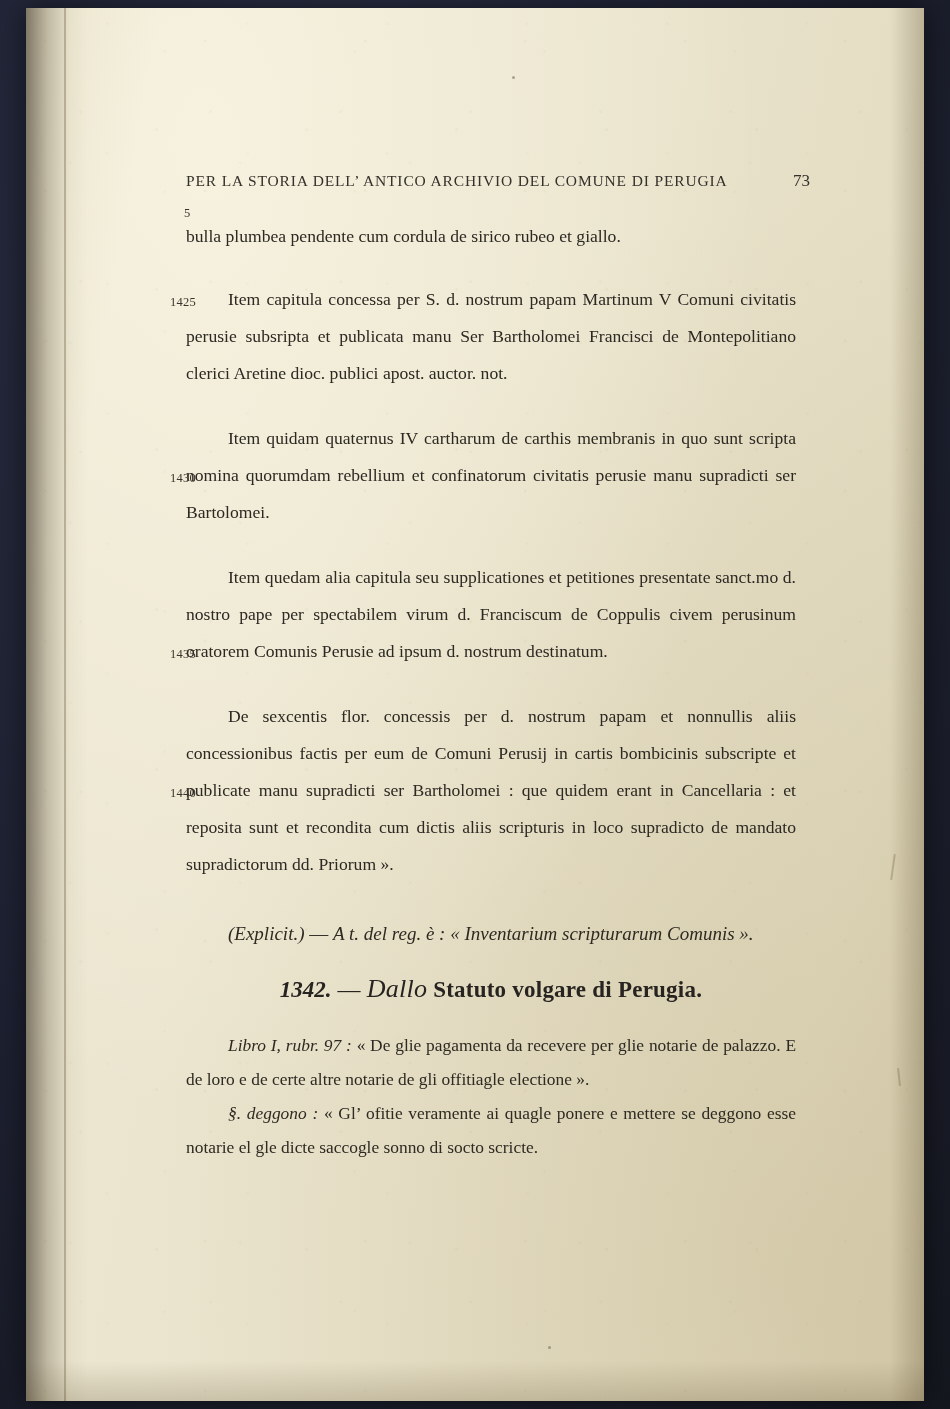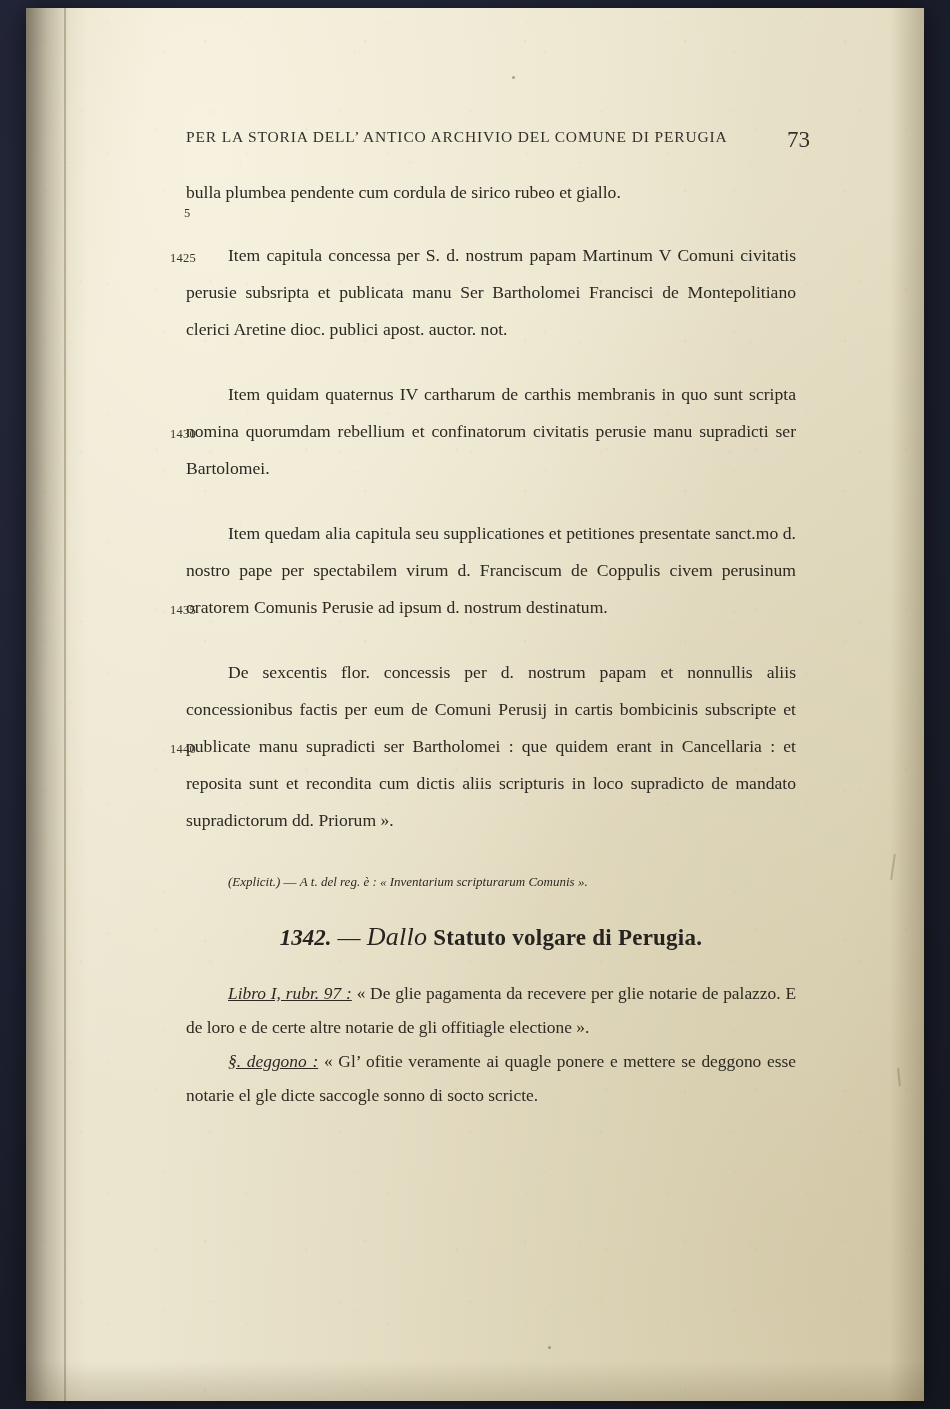--- a/index.html
+++ b/index.html
@@ -84,28 +84,29 @@
     color: #2e2a22;
   }
   .running-head {
     font-variant: small-caps;
     letter-spacing: .055em;
     font-size: 15.5px;
     color: #34302a;
     white-space: nowrap;
     position: relative;
     padding-bottom: 2px;
+    margin-top: 44px;
   }
   .running-head .pageno {
     position: absolute;
     right: -14px;
     top: -1px;
     font-variant: normal;
     letter-spacing: 0;
-    font-size: 23px;
+    font-size: 17px;
   }
 
   .para {
     font-size: 17.6px;
     line-height: 37px;
     text-align: justify;
     text-justify: inter-word;
     color: #2c2822;
     position: relative;
   }
@@ -116,23 +117,23 @@
   .lineno {
     position: absolute;
     left: -58px;
     font-size: 12.5px;
     color: #3a352c;
     letter-spacing: .02em;
   }
   .lineno.narrow { left: -44px; }
 
   .explicit {
-    font-size: 13px;
+    font-size: 19px;
     line-height: 33px;
-    margin-top: 26px;
+    margin-top: 34px;
     text-indent: 42px;
   }
   .explicit i, .explicit em { font-style: italic; }
 
   h2.doc-title {
     font-weight: normal;
     font-size: 25px;
     letter-spacing: .045em;
     text-align: center;
     margin: 34px 0 0 0;
@@ -159,21 +160,21 @@
   }
   h3.doc-sub .dash { font-weight: normal; }
 
   .quote {
     font-size: 17.4px;
     line-height: 34px;
     text-align: justify;
     margin-top: 24px;
     text-indent: 42px;
   }
-  .quote em { font-style: italic; text-decoration: underline; }
+  .quote em { font-style: italic; }
   .quote.second { margin-top: 0; }
 
   
   .speck { position: absolute; background: #6d6350; border-radius: 50%; opacity: .55; }
   .scratch { position: absolute; background: rgba(120,104,70,.35); }
 </style>
 </head>
 <body>
 
 <div id="page">

